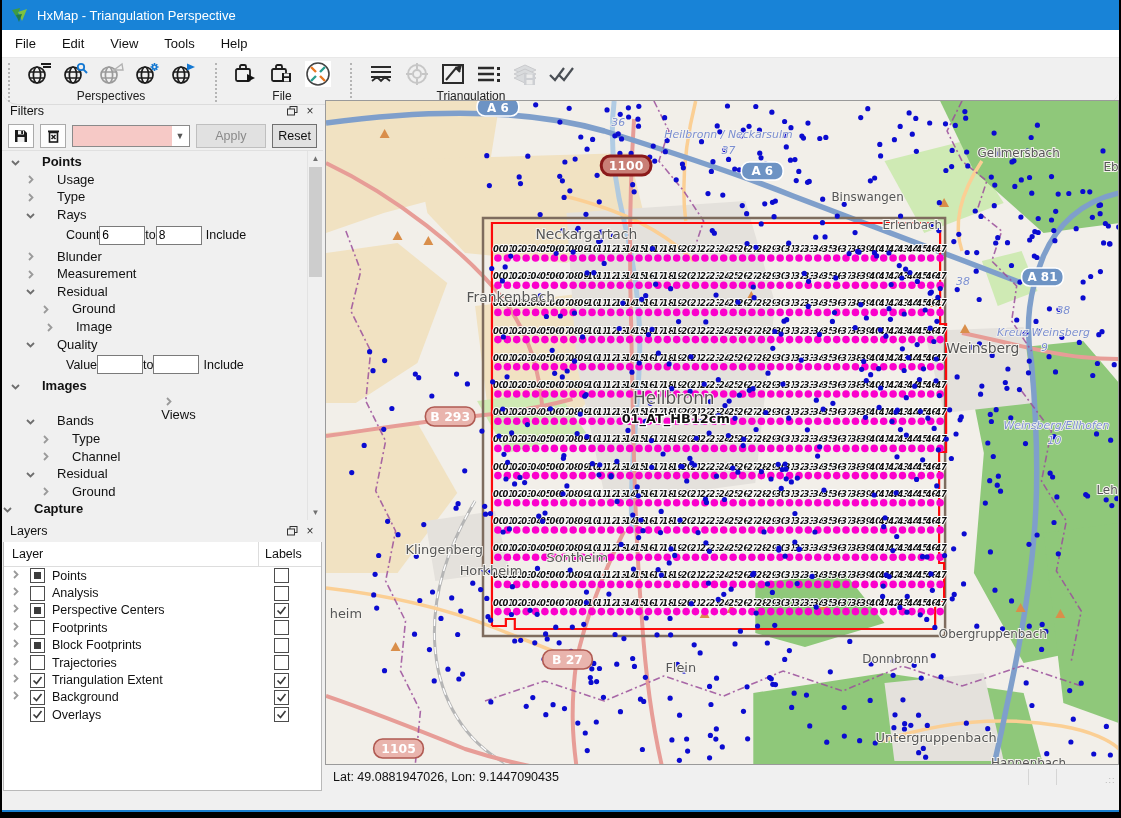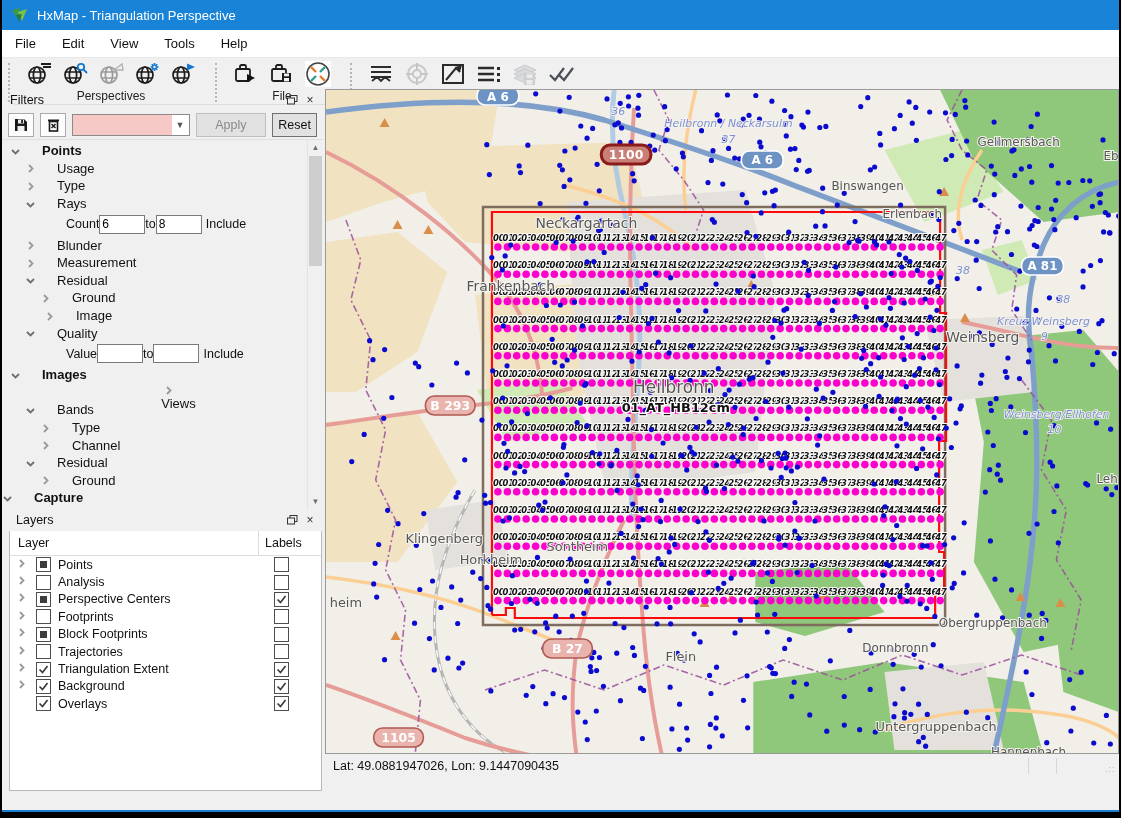--- a/index.html
+++ b/index.html
@@ -15,21 +15,21 @@
   
   .toolbar{height:46px;background:#f0f0f0;display:flex;align-items:stretch;border-bottom:1px solid #dcdcdc;border-radius:16px;}
   .tb-group{display:flex;flex-direction:column;padding:1px 8px 0 4px;}
   .tb-grip{width:5px;border-left:2px dotted #b5b5b5;margin:4px 6px 4px 2px;}
   .tb-icons{display:flex;align-items:center;flex:1;}
   .tb-btn{width:36px;height:30px;display:flex;align-items:center;justify-content:center;border-radius:2px;}
   .tb-btn.disabled{opacity:.4;}
   .tb-caption{text-align:center;font-size:12px;color:#222;padding-bottom:3px;}
   .tb-row{display:flex;}
   
-  .main{position:absolute;top:89px;left:0;width:1117px;bottom:18px;display:flex;}
+  .main{position:absolute;top:100px;left:0;width:1117px;bottom:18px;display:flex;}
   .left-col{width:321px;display:flex;flex-direction:column;}
   .panel-title{height:22px;display:flex;align-items:center;font-size:12.5px;color:#111;padding:0 4px 0 8px;}
   .panel-title .spacer{flex:1;}
   .pt-btn{width:18px;height:16px;display:flex;align-items:center;justify-content:center;color:#333;font-size:12px;}
   
   .ftb{height:28px;display:flex;align-items:center;padding:0 6px;gap:6px;}
   .sq-btn{width:26px;height:22px;border:1px solid #aaa;background:#fdfdfd;display:flex;align-items:center;justify-content:center;}
   .combo{width:124px;height:20px;border:1px solid #8a8a8a;background:#fff;display:flex;}
   .combo .field{flex:1;background:#f6c9c6;}
   .combo .arrow{width:17px;display:flex;align-items:center;justify-content:center;color:#555;font-size:9px;}
@@ -439,21 +439,21 @@
               </div>
             </div>
           <div class="vsb">
             <div class="ar" style="top:0">▲</div>
             <div class="thumb"></div>
             <div class="ar" style="bottom:0">▼</div>
           </div>
         </div>
       </div>
 
-      <div style="display:flex;flex-direction:column;flex:1;padding-left:6px;">
+      <div style="display:flex;flex-direction:column;flex:1;">
         <div class="panel-title">
           <span>Layers</span>
           <span class="spacer"></span>
           <span class="pt-btn">
             <svg width="11" height="10" viewBox="0 0 11 10">
                 <rect x="3" y="0.5" width="7" height="6" fill="none" stroke="#333"></rect>
                 <rect x="0.5" y="3" width="7" height="6" fill="#f0f0f0" stroke="#333"></rect>
               </svg>
           </span>
           <span class="pt-btn">×</span>

